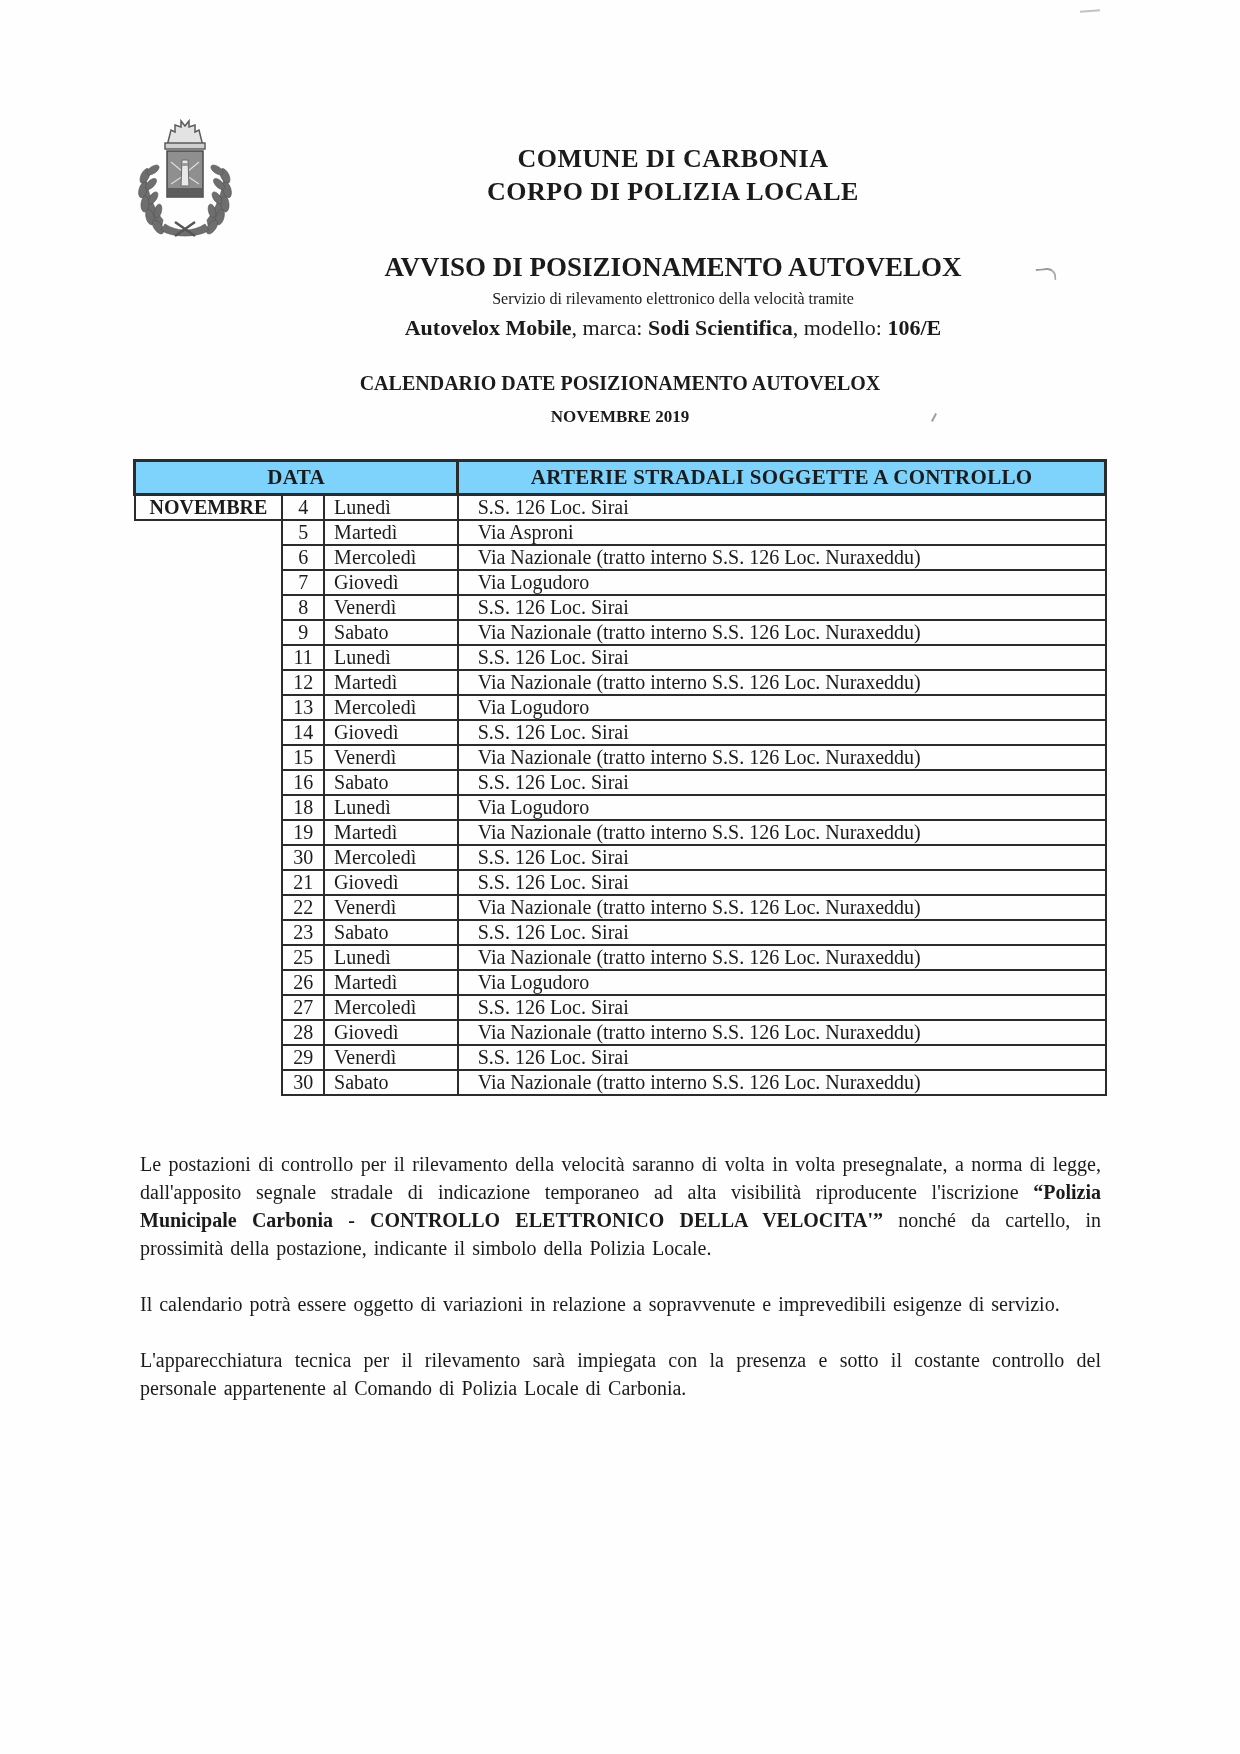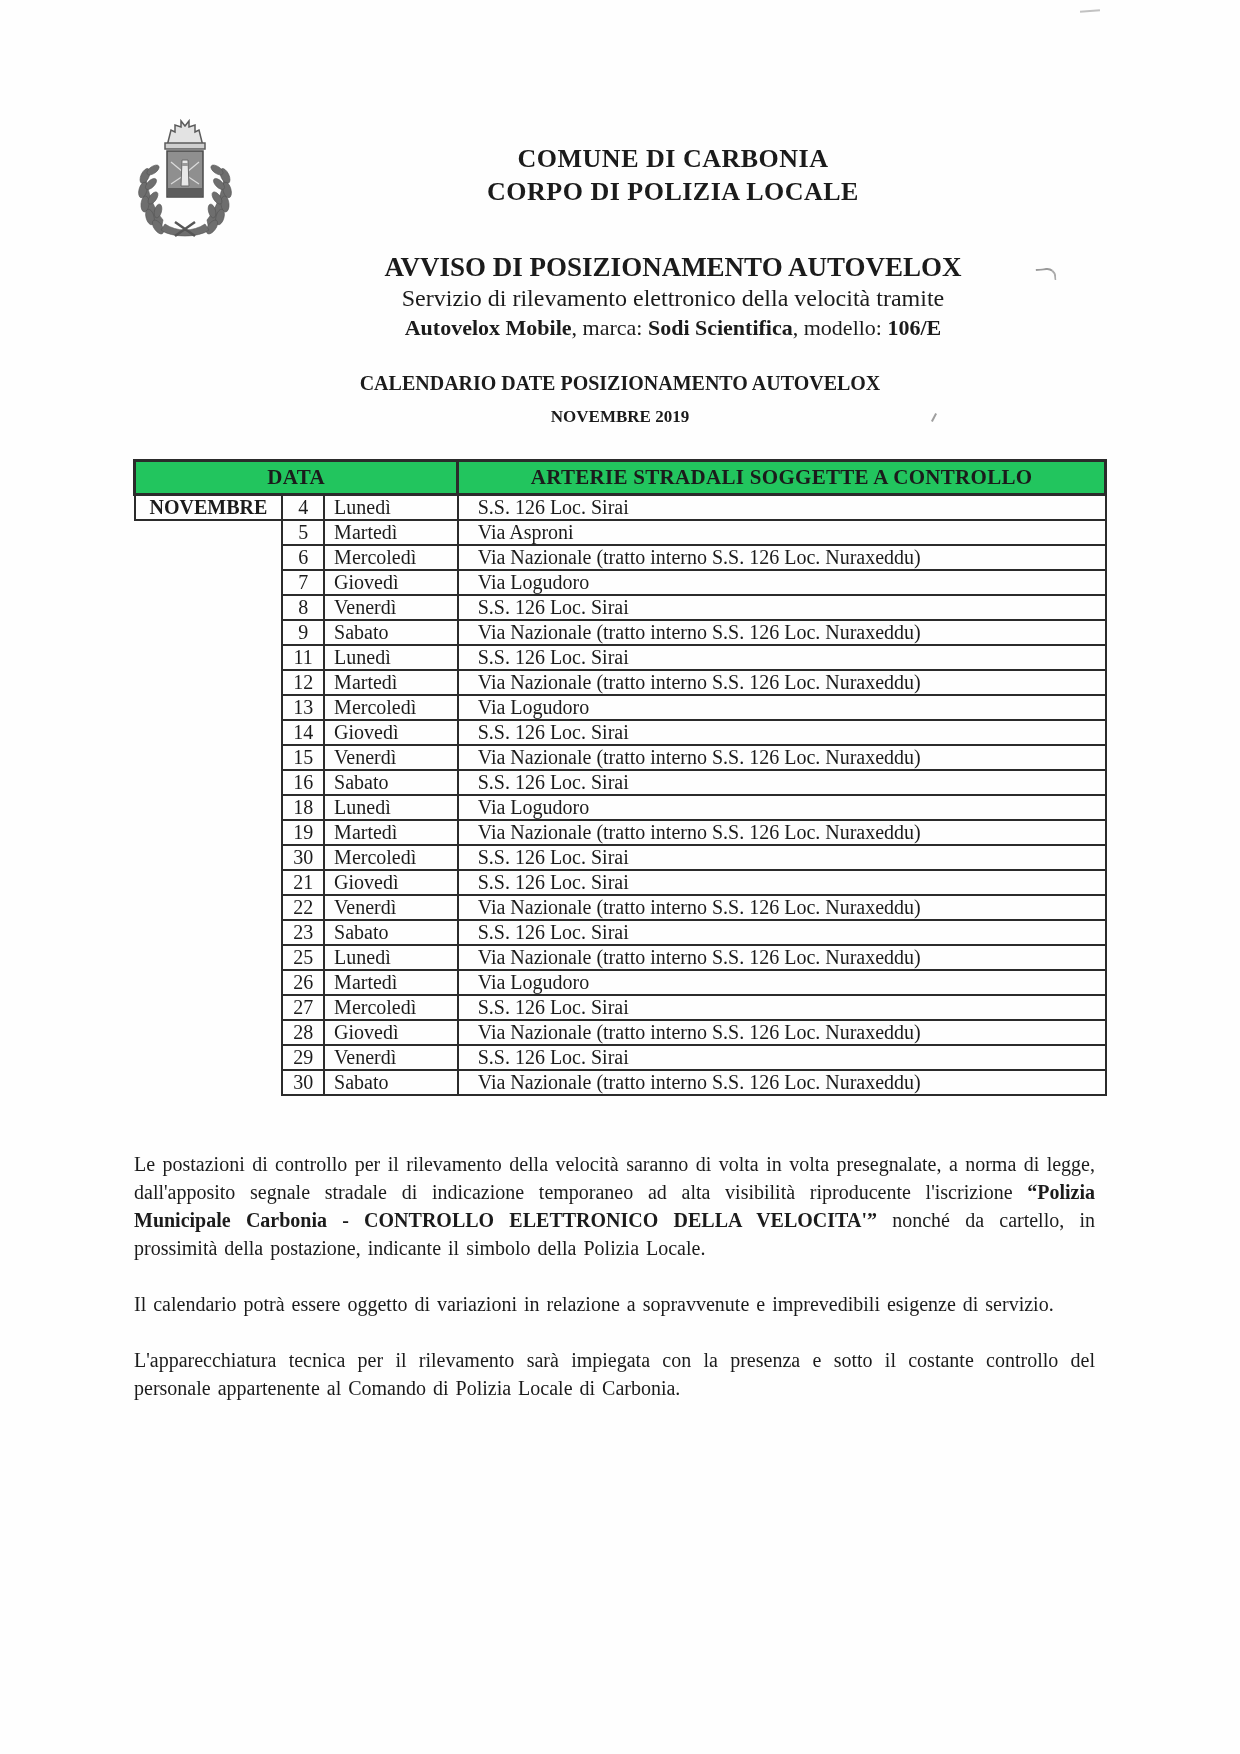--- a/index.html
+++ b/index.html
@@ -19,56 +19,56 @@
   
   .org-block{
     position:absolute;left:280px;top:142px;width:786px;
     text-align:center;
   }
   .org-line{font-size:26px;font-weight:bold;line-height:33px;letter-spacing:.5px;}
   .notice-block{
     position:absolute;left:280px;top:250px;width:786px;text-align:center;
   }
   .notice-title{font-size:27px;font-weight:bold;line-height:34px;}
-  .notice-sub{font-size:24px;line-height:29px;}
+  .notice-sub{font-size:16px;line-height:29px;}
   .device-line{font-size:22px;line-height:29px;}
   .cal-block{
     position:absolute;left:133px;top:366px;width:974px;text-align:center;
   }
   .cal-title{font-size:20px;font-weight:bold;line-height:35px;}
   .cal-sub{font-size:17px;font-weight:bold;line-height:31px;text-align:center;}
 
   
   .cal-table{
     position:absolute;left:133px;top:459px;width:974px;
     border-collapse:collapse;
     font-size:20px;
   }
   .cal-table th{
-    background:#22c55e;
+    background:#7dd3fc;
     border:3px solid #2b2b2b;
     font-size:21px;font-weight:bold;
     padding:3px 4px;
     letter-spacing:.3px;
   }
   .cal-table td{
     border:2px solid #2b2b2b;
     height:23px;line-height:23px;
     padding:0 6px;
     white-space:nowrap;
   }
   .cal-table td.month{font-weight:bold;text-align:center;}
   .cal-table td.blank{border:none;}
   .cal-table td.num{text-align:center;padding:0 2px;}
   .cal-table td.weekday{padding-left:9px;}
   .cal-table td.road{padding-left:19px;}
 
   
   .body-text{
-    position:absolute;left:134px;top:1150px;width:961px;
+    position:absolute;left:140px;top:1150px;width:961px;
     font-size:20px;line-height:28px;
     text-align:justify;
     word-spacing:2px;
   }
   .body-text p{margin:0 0 28px 0;}
 
   
   .artifact{position:absolute;pointer-events:none;}
   .artifact-dash{
     left:1080px;top:10px;width:20px;height:0;

